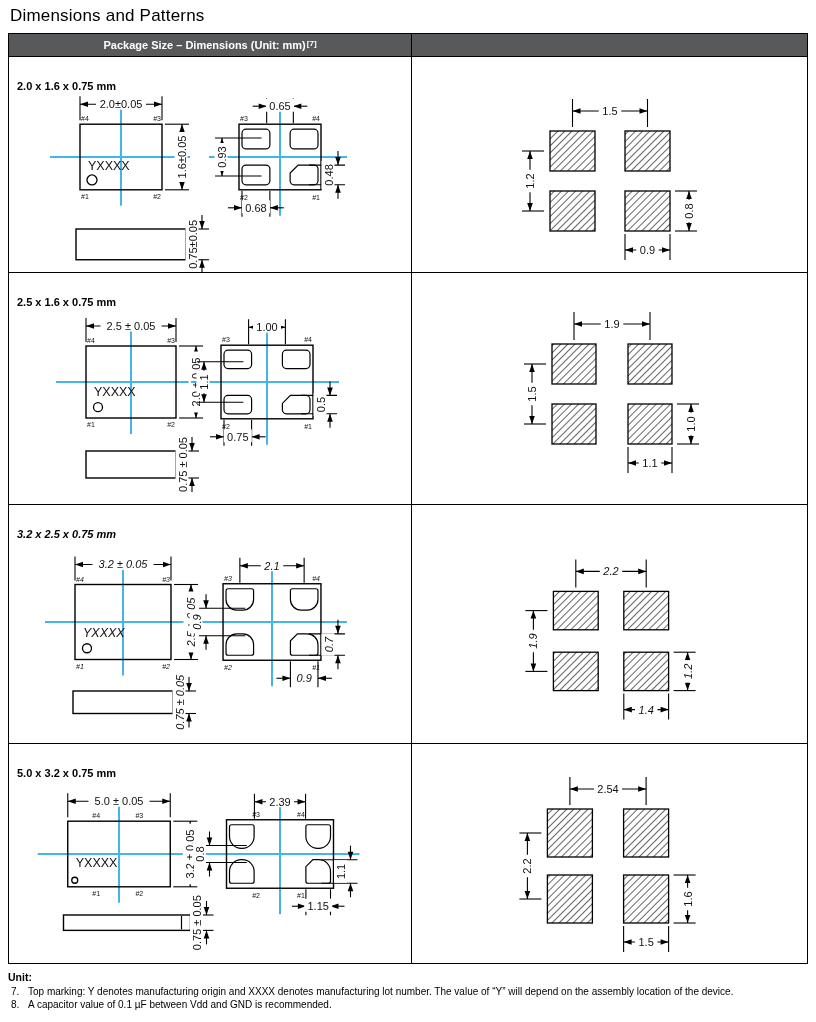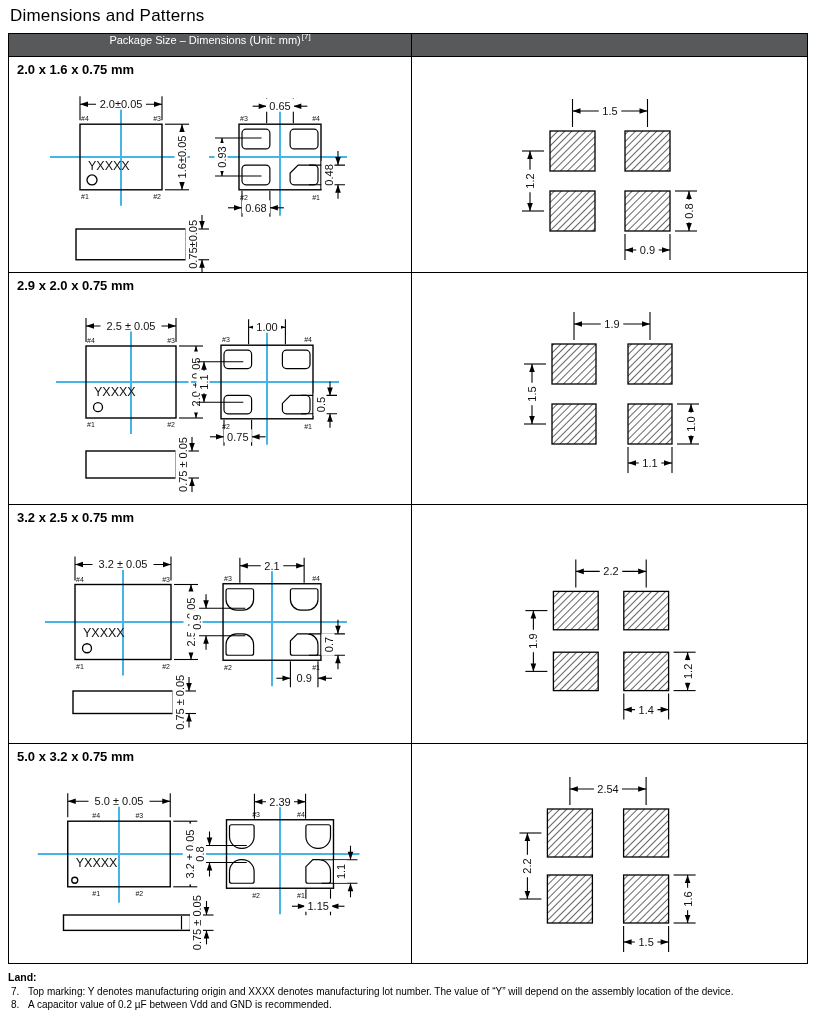--- a/index.html
+++ b/index.html
@@ -1,29 +1,29 @@
 <!DOCTYPE html>
 <html><head>
 <meta charset="utf-8">
 <style>
   html,body{margin:0;padding:0;background:#fff}
   body{width:816px;height:1022px;position:relative;font-family:"Liberation Sans",sans-serif;color:#000;overflow:hidden}
   .page-title{font-size:17px;font-weight:normal;margin:0;position:absolute;left:10px;top:6px;letter-spacing:.2px}
   .tbl{position:absolute;left:8px;right:8px;top:33px;border:1.6px solid #000}
   .thead{display:flex;height:22px;background:#58595B;border-bottom:1.6px solid #000}
-  .th{color:#fff;font-weight:normal;font-size:11px;display:flex;justify-content:center}
+  .th{color:#fff;font-weight:bold;font-size:11px;display:flex;align-items:center;justify-content:center}
   .th.left{width:402px;border-right:1.6px solid #000}
   .th.right{flex:1}
   .th sup{font-size:8px;margin-left:1px;transform:translateY(-2px)}
   .row{display:flex;border-top:1.6px solid #000}
   .row:first-child{border-top:none}
   .cell{position:relative}
   .cell.left{width:402px;border-right:1.6px solid #000}
   .cell.right{flex:1}
-  .size-label{position:absolute;left:8px;top:5px;font-weight:bold;font-size:13px}
+  .size-label{position:absolute;left:8px;top:23px;font-weight:bold;font-size:11px}
   svg{position:absolute;left:0;top:0}
   svg text{font-family:"Liberation Sans",sans-serif;fill:#111}
   .notes{position:absolute;left:8px;right:8px;top:971px;font-size:10px}
   .notes-title{font-weight:bold;font-size:10.5px;margin-bottom:2px}
   .note{display:flex;line-height:13px}
   .note-num{width:17px;padding-left:3px;flex:none}
   .note-text{flex:1}
 </style>
 </head>
 <body>
@@ -177,21 +177,21 @@
             <polygon points="258,193 250,195.8 250,190.2" fill="#000"></polygon>
             <g transform="translate(235.5,193)">
               <rect x="-11.25" y="-7.5" width="22.5" height="13" fill="#fff"></rect>
               <text x="0" y="3.96" font-size="11" text-anchor="middle">0.9</text>
             </g>
           </svg>
         </div>
       </div>
       <div class="row" style="height: 231px;">
         <div class="cell left">
-          <span class="size-label">2.9 x 2.0 x 0.75 mm</span>
+          <span class="size-label">2.5 x 1.6 x 0.75 mm</span>
           <svg width="400" height="231" viewBox="0 0 400 231">
             <line x1="122" y1="57" x2="122" y2="161" stroke="#45B4E6" stroke-width="2"></line>
             <line x1="47" y1="109" x2="195" y2="109" stroke="#45B4E6" stroke-width="2"></line>
             <rect x="77" y="73" width="90" height="72" fill="none" stroke="#000" stroke-width="1.4"></rect>
             <text x="78" y="70" font-size="7" text-anchor="start">#4</text>
             <text x="166" y="70" font-size="7" text-anchor="end">#3</text>
             <text x="78" y="154" font-size="7" text-anchor="start">#1</text>
             <text x="166" y="154" font-size="7" text-anchor="end">#2</text>
             <text x="85" y="123.4" font-size="12.5" text-anchor="start">YXXXX</text>
             <circle cx="89" cy="134.2" r="4.5" fill="none" stroke="#000" stroke-width="1.3"></circle>
@@ -318,21 +318,21 @@
             <line x1="216" y1="190" x2="260" y2="190" stroke="#000" stroke-width="1.1"></line>
             <polygon points="216,190 224,187.2 224,192.8" fill="#000"></polygon>
             <polygon points="260,190 252,192.8 252,187.2" fill="#000"></polygon>
             <g transform="translate(238,190)">
               <rect x="-11.25" y="-7.5" width="22.5" height="13" fill="#fff"></rect>
               <text x="0" y="3.96" font-size="11" text-anchor="middle">1.1</text>
             </g>
           </svg>
         </div>
       </div>
-      <div class="row" style="height: 238px;">
+      <div class="row" style="height: 238px; font-style: italic;">
         <div class="cell left">
           <span class="size-label">3.2 x 2.5 x 0.75 mm</span>
           <svg width="400" height="238" viewBox="0 0 400 238">
             <line x1="114" y1="63.5" x2="114" y2="170.5" stroke="#45B4E6" stroke-width="2"></line>
             <line x1="36" y1="117" x2="190" y2="117" stroke="#45B4E6" stroke-width="2"></line>
             <rect x="66" y="79.5" width="96" height="75" fill="none" stroke="#000" stroke-width="1.4"></rect>
             <text x="67" y="76.5" font-size="7" text-anchor="start">#4</text>
             <text x="161" y="76.5" font-size="7" text-anchor="end">#3</text>
             <text x="67" y="163.5" font-size="7" text-anchor="start">#1</text>
             <text x="161" y="163.5" font-size="7" text-anchor="end">#2</text>
@@ -611,24 +611,24 @@
               <rect x="-11.25" y="-7.5" width="22.5" height="13" fill="#fff"></rect>
               <text x="0" y="3.96" font-size="11" text-anchor="middle">1.5</text>
             </g>
           </svg>
         </div>
       </div>
     </div>
 </div>
 
 <div class="notes">
-  <div class="notes-title">Land:</div>
+  <div class="notes-title">Unit:</div>
   <div id="note-items">
       <div class="note">
         <div class="note-num">7.</div>
         <div class="note-text">Top marking: Y denotes manufacturing origin and XXXX denotes manufacturing lot number. The value of “Y” will depend on the assembly location of the device.</div>
       </div>
       <div class="note">
         <div class="note-num">8.</div>
-        <div class="note-text">A capacitor value of 0.2 µF between Vdd and GND is recommended.</div>
+        <div class="note-text">A capacitor value of 0.1 µF between Vdd and GND is recommended.</div>
       </div>
     </div>
 </div>
 
 </body></html>

